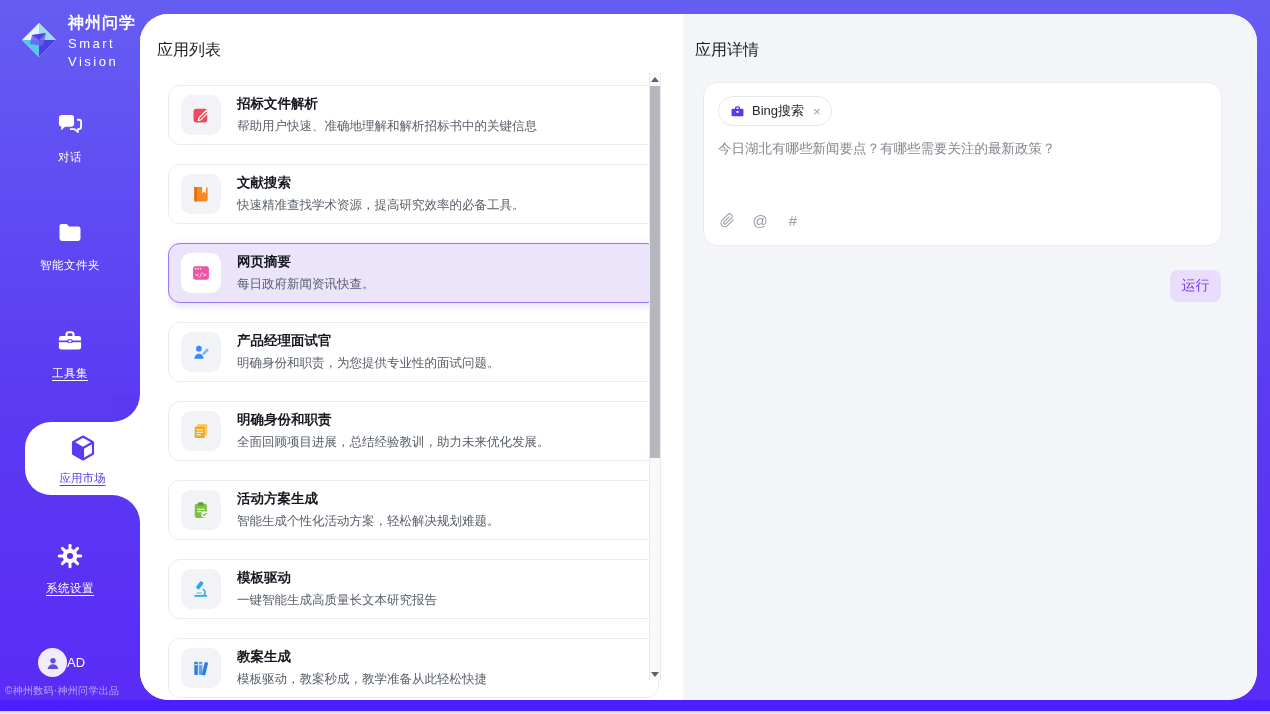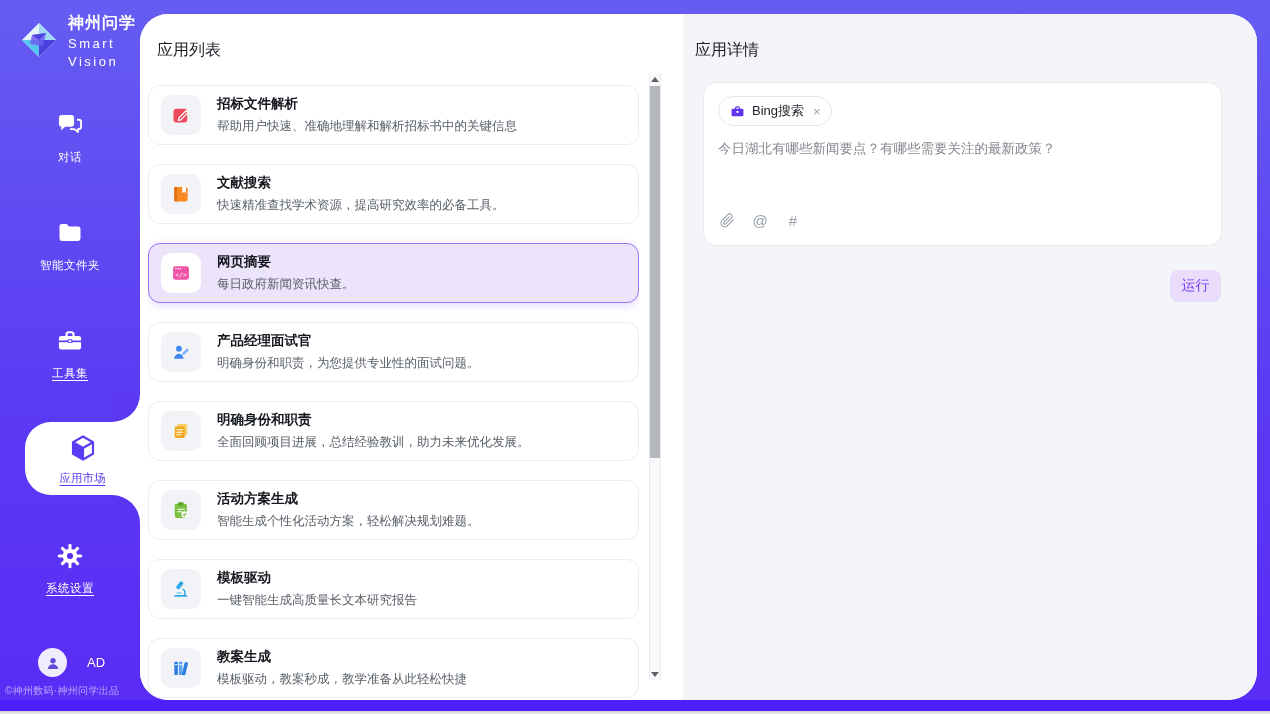--- a/index.html
+++ b/index.html
@@ -28,39 +28,39 @@
     background:#fff; border-radius:26px 0 0 26px; text-align:center; cursor:pointer; }
   .nav-active .nlabel { display:block; margin-top:4px; font-size:11.5px; color:#5b3bf3; }
   .curve { position:absolute; left:112px; width:28px; height:28px; background:#fff; }
   .curve-top { top:394px; }
   .curve-top::before { content:""; position:absolute; inset:0; background:#5b39f3;
     border-bottom-right-radius:100%; }
   .curve-bottom { top:495px; }
   .curve-bottom::before { content:""; position:absolute; inset:0; background:#5b35f4;
     border-top-right-radius:100%; }
 
-  .user-row { position:absolute; left:38px; top:648px; display:flex; align-items:center; gap:20px; cursor:pointer; }
+  .user-row { position:absolute; left:38px; top:648px; display:flex; align-items:center; gap:0; cursor:pointer; }
   .avatar { width:29px; height:29px; border-radius:50%; background:#f1ecfd; display:flex;
     align-items:center; justify-content:center; }
   .user-name { color:#fff; font-size:13px; }
   .copyright { position:absolute; left:5px; top:684px; width:135px; color:rgba(255,255,255,.55);
     font-size:10px; letter-spacing:.3px; }
 
   
   .main { position:absolute; left:140px; top:14px; width:1117px; height:686px;
     border-radius:28px; display:flex; overflow:hidden; background:#fff; }
   .left-panel { position:relative; width:543px; height:100%; background:#fff; }
   .right-panel { position:relative; flex:1; height:100%; background:#f4f5f8;
     border-radius:0 28px 28px 0; }
   .panel-title { position:absolute; top:26px; font-size:16px; font-weight:400; color:#1b1e24; }
   .left-panel .panel-title { left:17px; }
   .right-panel .panel-title { left:12px; }
 
   
-  .app-list { position:absolute; left:8px; top:71px; width:491px; height:615px; overflow:hidden; }
+  .app-list { position:absolute; left:28px; top:71px; width:491px; height:615px; overflow:hidden; }
   .app-card { display:flex; align-items:center; height:60px; margin-bottom:19px; padding:0 12px;
     background:#fff; border:1px solid #eaecf1; border-radius:12px; cursor:pointer; }
   .app-card.selected { background:#ece4fb; border:1.5px solid #9d76f3;
     box-shadow:0 2px 8px rgba(124,77,255,.22); }
   .app-ico { flex:0 0 40px; width:40px; height:40px; border-radius:10px; background:#f2f3f7;
     display:flex; align-items:center; justify-content:center; }
   .app-card.selected .app-ico { background:#fff; }
   .app-txt { margin-left:16px; min-width:0; }
   .app-title { font-size:13.5px; font-weight:700; color:#15181e; }
   .app-desc { margin-top:5px; font-size:12.5px; color:#596069; white-space:nowrap; }

